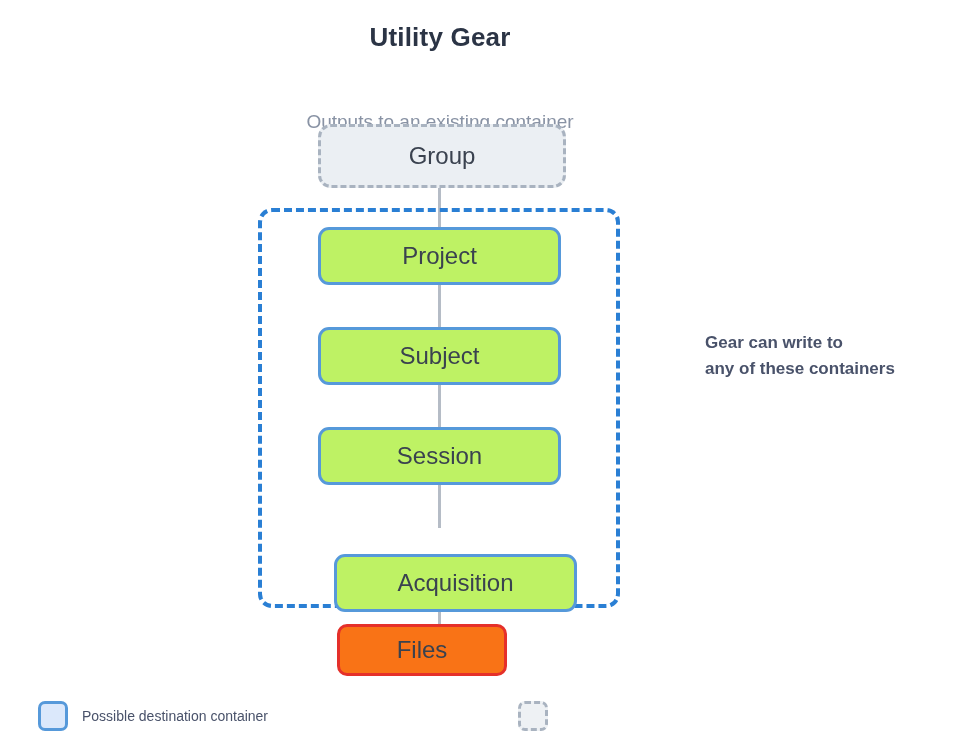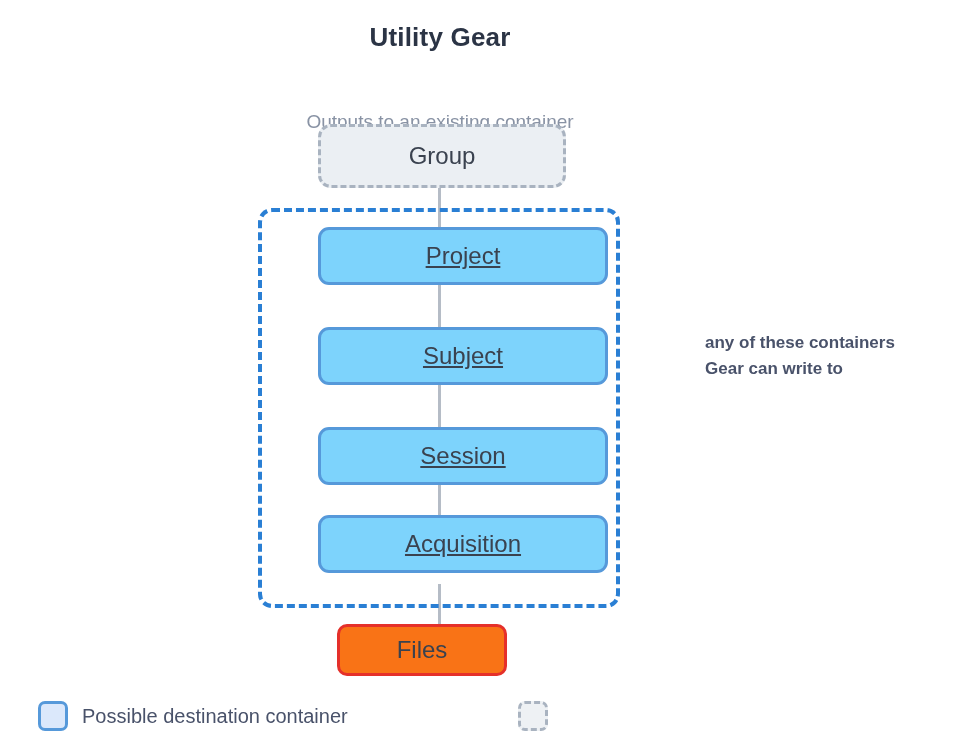--- a/index.html
+++ b/index.html
@@ -82,31 +82,30 @@
     top: 124px;
     width: 248px;
     height: 64px;
     background: #ebeff3;
     border: 3px dashed #a9b3c0;
     border-radius: 13px;
   }
 
   .node-blue {
     left: 318px;
-    width: 290px;
+    width: 243px;
     height: 58px;
-    background: #7dd3fc;
+    background: #bef264;
     border: 3px solid #5699da;
-    text-decoration: underline;
   }
 
   #node-project     { top: 227px; }
   #node-subject     { top: 327px; }
   #node-session     { top: 427px; }
-  #node-acquisition { top: 515px; }
+  #node-acquisition { top: 554px; margin-left: 16px; }
 
   .node-files {
     left: 337px;
     top: 624px;
     width: 170px;
     height: 52px;
     background: #f97316;
     border: 3px solid #e5302a;
     border-radius: 10px;
   }
@@ -144,21 +143,21 @@
   .swatch-blue {
     background: #dbe8fb;
     border: 3px solid #5699da;
   }
   .swatch-gray {
     background: #eef1f4;
     border: 3px dashed #a9b3c0;
   }
   .legend-label {
     margin-left: 14px;
-    font-size: 20px;
+    font-size: 14px;
     color: #49526a;
     white-space: nowrap;
   }
 </style>
 </head>
 <body>
 
 <div id="canvas">
 
   <div id="title">Utility Gear</div>
@@ -194,22 +193,22 @@
 
   <div class="node node-blue" id="node-acquisition">
     <span>Acquisition</span>
   </div>
 
   <div class="node node-files" id="node-files">
     <span>Files</span>
   </div>
 
   <div id="annotation">
+    <div>Gear can write to</div>
     <div>any of these containers</div>
-    <div>Gear can write to</div>
   </div>
 
   <div class="legend-item" id="legend-possible">
     <div class="legend-swatch swatch-blue"></div>
     <div class="legend-label">Possible destination container</div>
   </div>
 
   <div class="legend-item" id="legend-not">
     <div class="legend-swatch swatch-gray"></div>
   </div>

